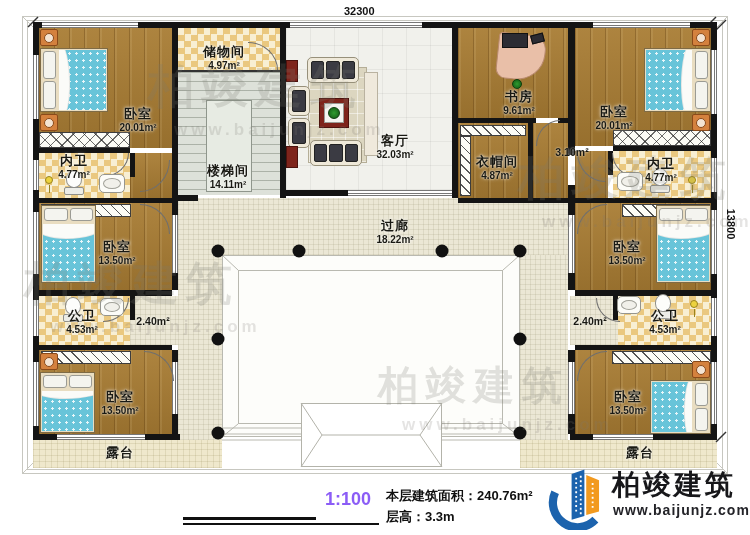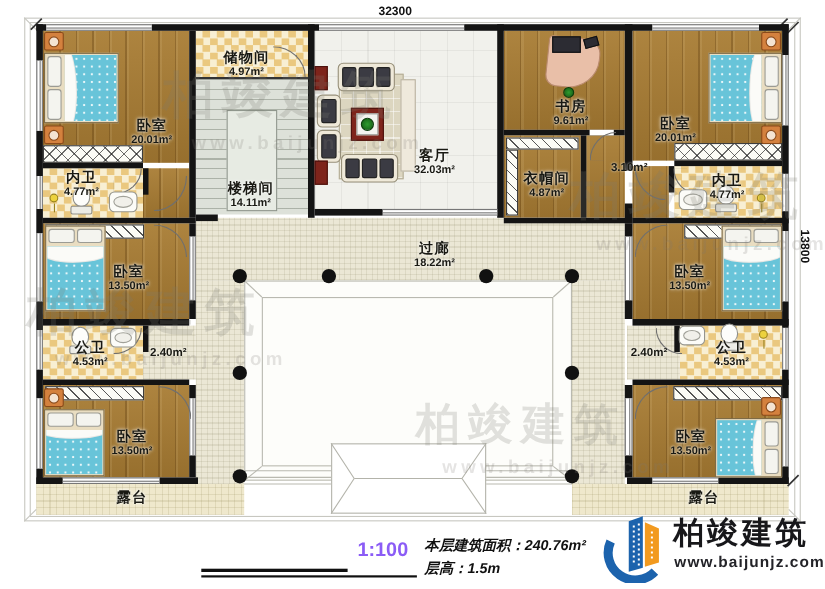--- a/index.html
+++ b/index.html
@@ -83,21 +83,21 @@
   .albl{transform:translate(-50%,-50%);font-weight:bold;font-size:10.5px;color:#191913;
         text-shadow:0 0 2px rgba(255,255,255,.9);white-space:nowrap;}
   .wm{color:rgba(125,122,115,.22);font-weight:bold;white-space:nowrap;pointer-events:none;}
   .wm .t{font-size:46px;letter-spacing:8px;}
   .wm .u{font-size:17px;letter-spacing:4px;margin-top:2px;color:rgba(125,122,115,.20);}
   .dim{font-size:11px;font-weight:bold;color:#111;}
   
   .tb-title{font-size:30px;font-weight:bold;color:#101010;letter-spacing:3px;}
   .tb-scale{font-size:18px;font-weight:bold;color:#8b5cf6;}
   .tb-line{background:#101010;}
-  .tb-info{font-size:13px;font-weight:bold;color:#101010;font-style:italic;}
+  .tb-info{font-size:13px;font-weight:bold;color:#101010;}
   .logo-name{font-size:28px;font-weight:900;letter-spacing:3px;color:#17171a;}
   .logo-url{font-size:14px;font-weight:bold;letter-spacing:1px;color:#232328;}
 </style>
 </head>
 <body>
 
 <div class="canvas">
 
   <div class="abs wood" style="left:39px;top:28px;width:133px;height:120px"></div>
   <div class="abs checker" style="left:39px;top:153px;width:91px;height:45px"></div>
@@ -440,21 +440,21 @@
   <div class="abs dim" style="left:344px;top:5px">32300</div>
   <div class="abs dim" style="left:716px;top:218px;transform:rotate(90deg)">13800</div>
 
   <div class="abs tb-scale" style="left:325px;top:489px">1:100</div>
   <div class="abs tb-line" style="left:183px;top:517px;width:133px;height:3px"></div>
   <div class="abs tb-line" style="left:183px;top:523px;width:196px;height:2px"></div>
   <div class="abs tb-info" style="left:386px;top:487px">
     <span>本层建筑面积：</span><span>240.76m²</span>
   </div>
   <div class="abs tb-info" style="left:386px;top:508px">
-    <span>层高：</span><span>1.5m</span>
+    <span>层高：</span><span>3.3m</span>
   </div>
 
   <svg class="abs" style="left:546px;top:460px" width="64" height="70" viewBox="0 0 70 70">
     <path d="M10 32 A27 27 0 0 0 54 62" stroke="#1c63ad" stroke-width="9" fill="none"></path>
     <polygon points="28,12 42,7 42,58 28,62" fill="#1c63ad"></polygon>
     <path d="M33 16 V56 M38 14 V56" stroke="#ffffff" stroke-width="2" stroke-dasharray="2 3" fill="none"></path>
     <polygon points="44,13 58,19 58,53 44,57" fill="#f29a1f"></polygon>
     <path d="M51 22 V52" stroke="#ffffff" stroke-width="2" stroke-dasharray="2 3" fill="none"></path>
   </svg>
   <div class="abs logo-name" style="left:612px;top:466px">柏竣建筑</div>

